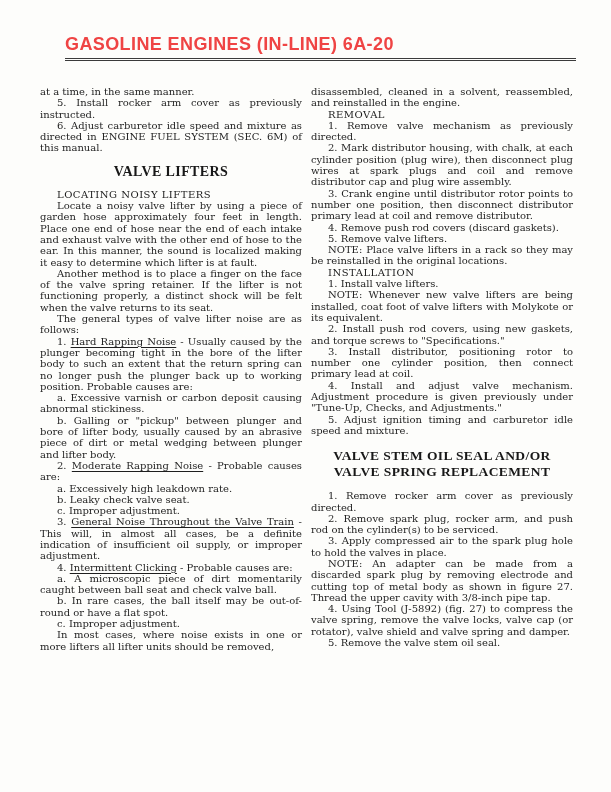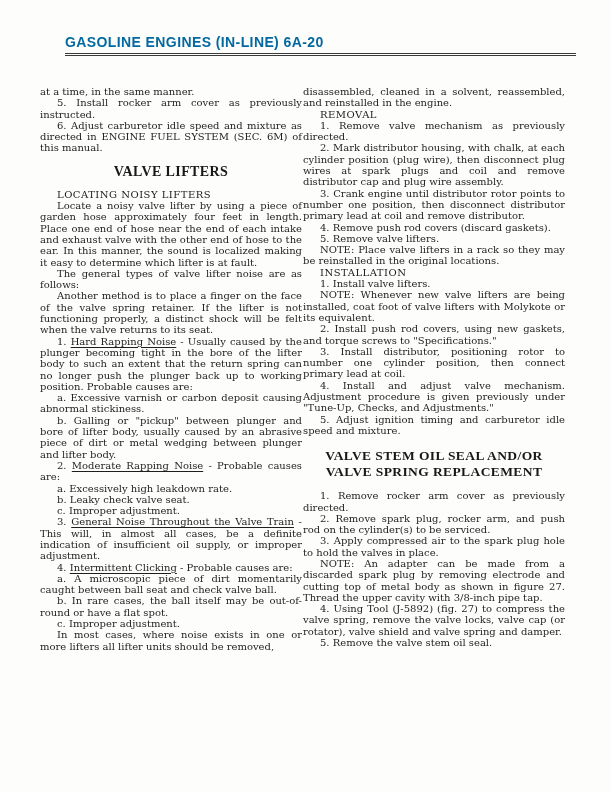--- a/index.html
+++ b/index.html
@@ -9,30 +9,30 @@
     background:#fdfdfb;
     overflow:hidden;
     font-family:"DejaVu Serif", serif;
     color:#1e1e1e;
   }
   .page-header {
     position:absolute; left:65px; top:34px; width:511px;
   }
   .page-header .title {
     font-family:"Liberation Sans", sans-serif;
-    font-weight:bold; font-size:14px; letter-spacing:0.4px;
-    color:#0369a1; margin:0 0 3px 0;
+    font-weight:bold; font-size:18px; letter-spacing:0.4px;
+    color:#ef4444; margin:0 0 3px 0;
   }
   .header-rule {
     width:511px; height:0;
     border-top:3px double #3b3b3b;
   }
   .columns {
     position:absolute; left:40px; top:86px; width:538px;
-    display:flex; gap:1px;
+    display:flex; gap:9px;
   }
   .col { width:262px; font-size:10px; line-height:11.3px; text-align:justify; }
   .col p { margin:0; text-indent:17px; }
   .col p.noindent { text-indent:0; }
   .h2 {
     font-family:Liberation Serif, serif;
     font-weight:bold; font-size:14px; line-height:16px;
     text-align:center; letter-spacing:0.4px;
     margin:10px 0 9px 0; text-indent:0; color:#181818;
   }
@@ -60,22 +60,22 @@
       <p class="noindent">at a time, in the same manner.</p>
       <p>5. Install rocker arm cover as previously instructed.</p>
       <p>6. Adjust carburetor idle speed and mixture as directed in ENGINE FUEL SYSTEM (SEC. 6M) of this manual.</p>
 
       <div class="h2">VALVE LIFTERS</div>
 
 
       <p class="h3">LOCATING NOISY LIFTERS</p>
 
       <p>Locate a noisy valve lifter by using a piece of garden hose approximately four feet in length. Place one end of hose near the end of each intake and exhaust valve with the other end of hose to the ear. In this manner, the sound is localized making it easy to determine which lifter is at fault.</p>
+      <p>Another method is to place a finger on the face of the valve spring retainer. If the lifter is not functioning properly, a distinct shock will be felt when the valve returns to its seat.</p>
       <p>The general types of valve lifter noise are as follows:</p>
-      <p>Another method is to place a finger on the face of the valve spring retainer. If the lifter is not functioning properly, a distinct shock will be felt when the valve returns to its seat.</p>
 
       <p><span>1. </span><span class="u">Hard Rapping Noise</span><span> - Usually caused by the plunger becoming tight in the bore of the lifter body to such an extent that the return spring can no longer push the plunger back up to working position. Probable causes are:</span></p>
       <p>a. Excessive varnish or carbon deposit causing abnormal stickiness.</p>
       <p>b. Galling or "pickup" between plunger and bore of lifter body, usually caused by an abrasive piece of dirt or metal wedging between plunger and lifter body.</p>
 
       <p><span>2. </span><span class="u">Moderate Rapping Noise</span><span> - Probable causes are:</span></p>
       <p>a. Excessively high leakdown rate.</p>
       <p>b. Leaky check valve seat.</p>
       <p>c. Improper adjustment.</p>
 

